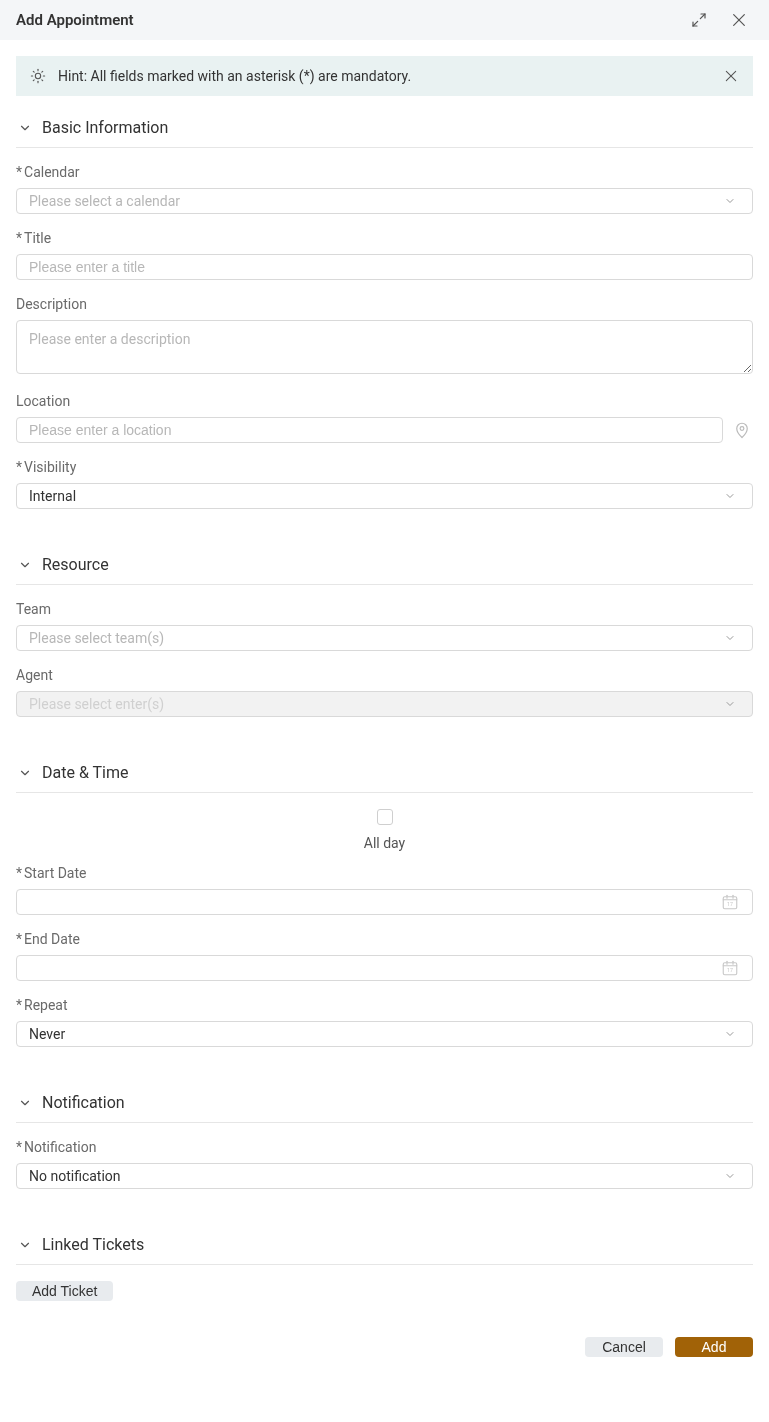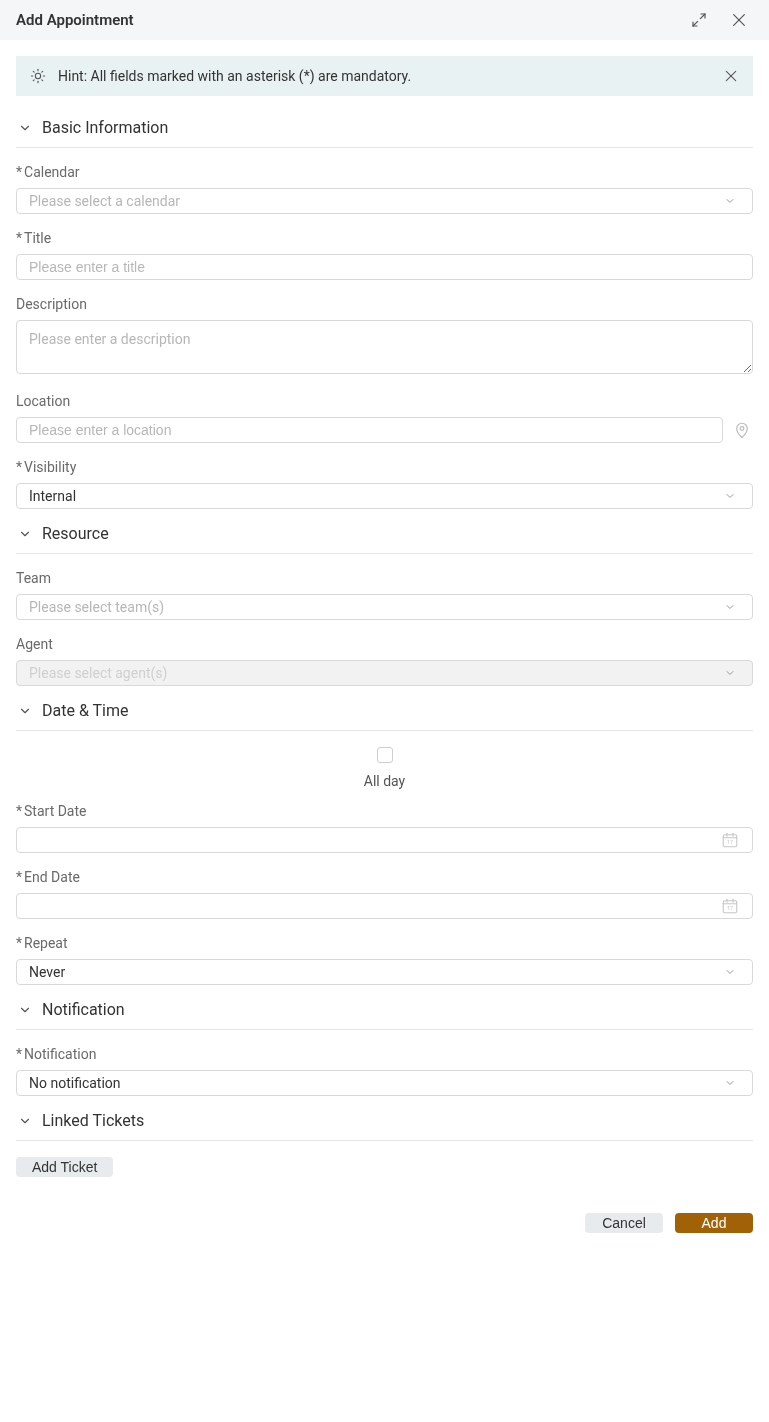--- a/index.html
+++ b/index.html
@@ -57,21 +57,21 @@
   .hint-close {
     width: 20px;
     height: 20px;
     display: flex;
     align-items: center;
     justify-content: center;
     cursor: pointer;
     color: #555;
   }
 
-  .section { margin-bottom: 9px; }
+  .section { margin-bottom: 40px; }
   .section-header {
     display: flex;
     align-items: center;
     padding: 6px 0 10px 0;
     border-bottom: 1px solid #e6e6e6;
     margin-bottom: 16px;
     cursor: pointer;
   }
   .section-header .chevron {
     width: 18px;
@@ -309,21 +309,21 @@
             <svg width="12" height="12" viewBox="0 0 24 24" fill="none" stroke="currentColor" stroke-width="2" stroke-linecap="round" stroke-linejoin="round">
                 <polyline points="6 9 12 15 18 9"></polyline>
               </svg>
           </span>
         </div>
       </div>
 
       <div class="field">
         <label class="field-label">Agent</label>
         <div class="control disabled">
-          <span class="placeholder muted">Please select agent(s)</span>
+          <span class="placeholder muted">Please select enter(s)</span>
           <span class="suffix">
             <svg width="12" height="12" viewBox="0 0 24 24" fill="none" stroke="currentColor" stroke-width="2" stroke-linecap="round" stroke-linejoin="round">
                 <polyline points="6 9 12 15 18 9"></polyline>
               </svg>
           </span>
         </div>
       </div>
     </div>
 
     <div class="section">

